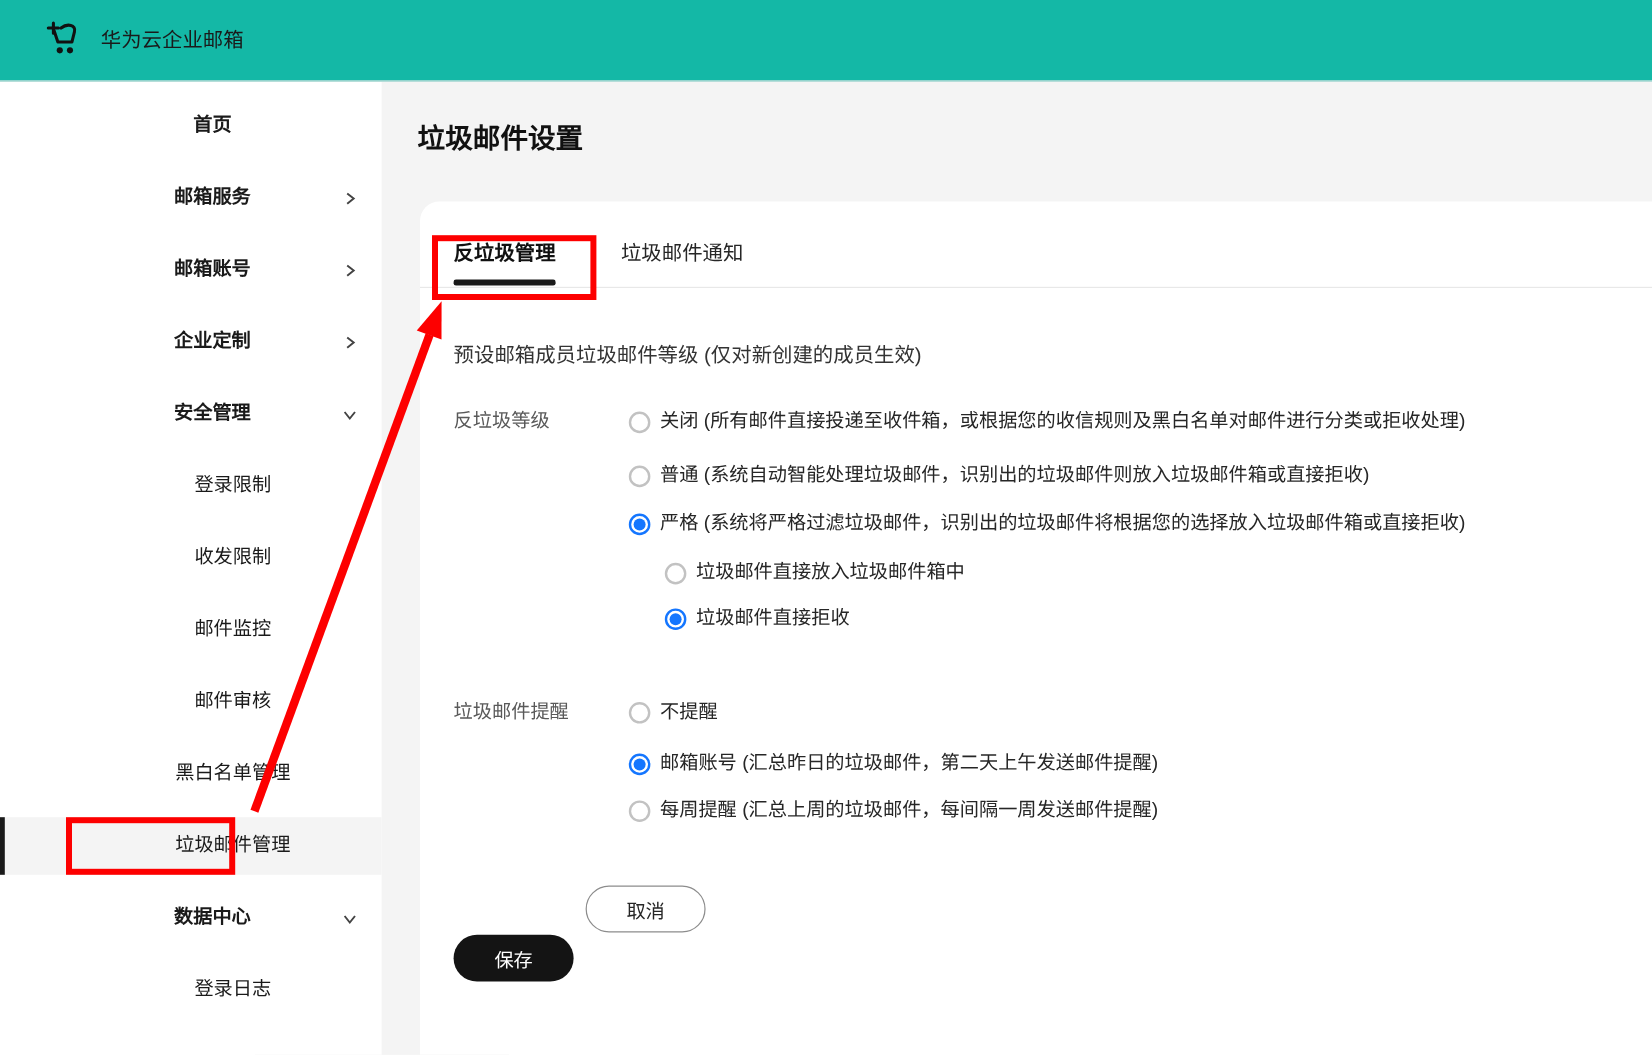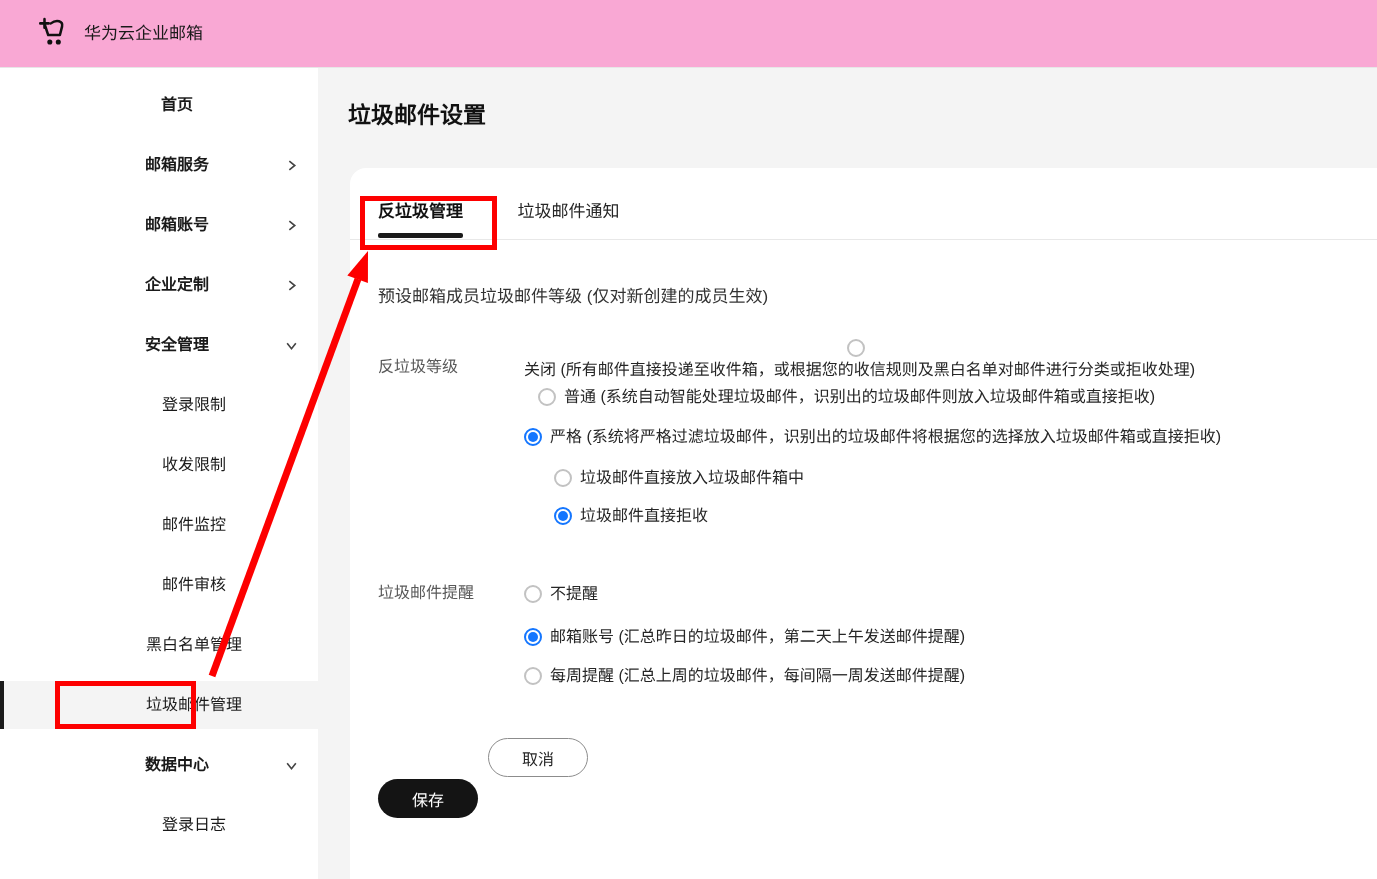--- a/index.html
+++ b/index.html
@@ -3,21 +3,21 @@
 <meta charset="utf-8">
 <style>
   * { margin:0; padding:0; box-sizing:border-box; }
   html,body { width:1377px; height:879px; overflow:hidden; }
   body { font-family:"Liberation Sans","DejaVu Sans",sans-serif; color:#262626; background:#fff; }
 
   .page { position:relative; width:1377px; height:879px; background:#f4f4f4; }
 
   
   .header { position:absolute; left:0; top:0; width:1377px; height:68px;
-            background:#f9a8d4; border-bottom:1px solid #e7e7e7; z-index:5; }
+            background:#14b8a6; border-bottom:1px solid #e7e7e7; z-index:5; }
   .logo { position:absolute; left:36px; top:17px; width:34px; height:34px; }
   .app-title { position:absolute; left:84px; top:0; height:68px; line-height:68px;
                font-size:17px; color:#1a1a1a; }
 
   
   .sidebar { position:absolute; left:0; top:68px; width:318px; height:811px;
              background:#fff; padding-top:7px; z-index:2;text-align:center; }
   .side-item { position:relative; height:60px; line-height:60px; font-size:16px;
                color:#1a1a1a; cursor:pointer; }
   .side-item .lbl { position:relative; z-index:2; padding-left:36px; display:block; }
@@ -156,27 +156,27 @@
         <span class="underline"></span>
       </div>
       <div class="tab">
         <span>垃圾邮件通知</span>
       </div>
     </div>
     <div class="tabs-hairline"></div>
 
     <div class="section-heading">预设邮箱成员垃圾邮件等级 (仅对新创建的成员生效)</div>
 
-    <div class="group-label" style="top:169px;margin-top:16px;">反垃圾等级</div>
-
-    <div class="opt-row" style="left:174px; top:171px;flex-direction:column;">
+    <div class="group-label" style="top:169px;">反垃圾等级</div>
+
+    <div class="opt-row" style="left:174px; top:171px;">
       <span class="radio"></span>
       <span>关闭 (所有邮件直接投递至收件箱，或根据您的收信规则及黑白名单对邮件进行分类或拒收处理)</span>
     </div>
-    <div class="opt-row" style="left:188px; top:216px;">
+    <div class="opt-row" style="left:174px; top:216px;">
       <span class="radio"></span>
       <span>普通 (系统自动智能处理垃圾邮件，识别出的垃圾邮件则放入垃圾邮件箱或直接拒收)</span>
     </div>
     <div class="opt-row" style="left:174px; top:256px;">
       <span class="radio checked"></span>
       <span>严格 (系统将严格过滤垃圾邮件，识别出的垃圾邮件将根据您的选择放入垃圾邮件箱或直接拒收)</span>
     </div>
     <div class="opt-row" style="left:204px; top:297px;">
       <span class="radio"></span>
       <span>垃圾邮件直接放入垃圾邮件箱中</span>

